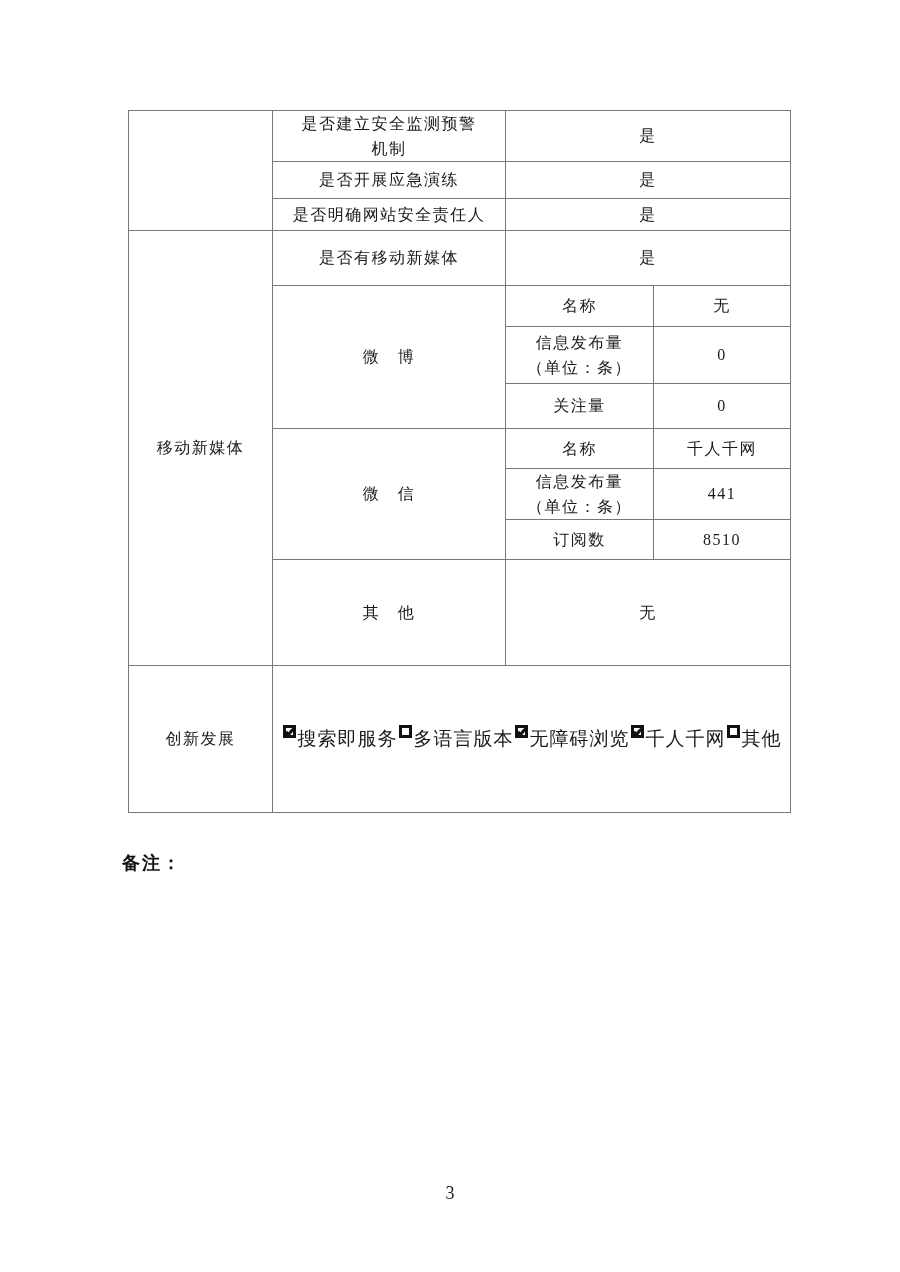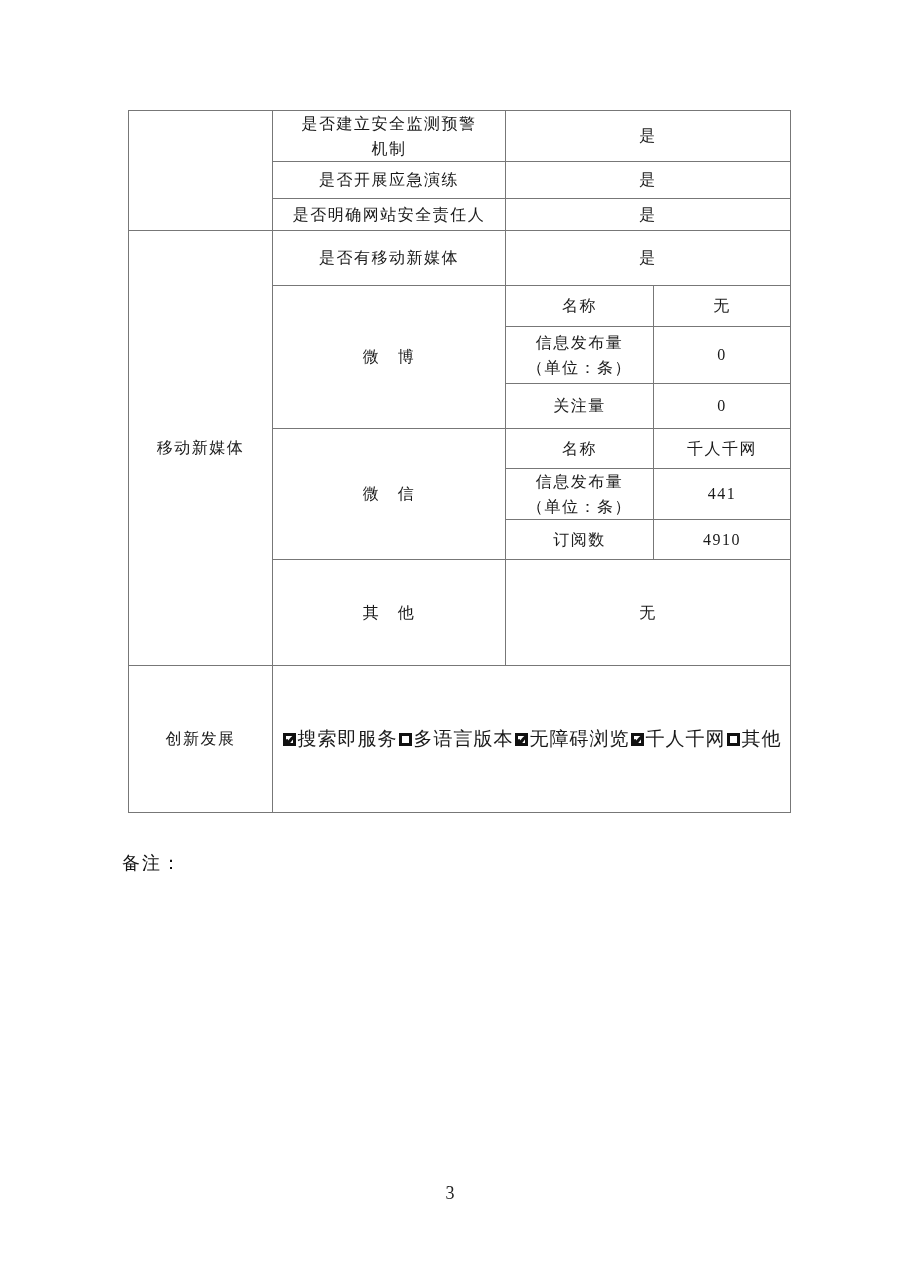--- a/index.html
+++ b/index.html
@@ -33,37 +33,37 @@
   tr.rh45  { height: 45px; }
   tr.rh40  { height: 40px; }
   tr.rh50  { height: 50px; }
   tr.rh106 { height: 106px; }
   tr.rh147 { height: 147px; font-family: Liberation Serif, serif; }
   .two-line span { display: block; line-height: 25px; }
   .cbrow {
     display: flex; justify-content: center; align-items: center;
     font-size: 19px; letter-spacing: 1px; white-space: nowrap;
   }
-  .cbitem { display: inline-flex; align-items: center; }
+  .cbitem { display: inline-flex; align-items: flex-start; }
   .checkbox {
     position: relative; display: inline-block;
     width: 13px; height: 13px;
     border: 3px solid #111; background: #fff;
     margin: 0 2px 0 1px; flex: none;
   }
   .checkbox.checked::after {
     content: "✔";
     position: absolute; left: -2px; top: -8px;
     font-size: 17px; font-weight: bold; color: #111;
     letter-spacing: 0;
   }
   .remarks {
     position: absolute; left: 122px; top: 851px;
     font-family: "Liberation Sans", "DejaVu Sans", sans-serif;
-    font-weight: normal; font-size: 18px; letter-spacing: 2px;
+    font-weight: bold; font-size: 18px; letter-spacing: 2px;
     color: #111;
   }
   .pagenum {
     position: absolute; top: 1183px; left: 0; width: 900px;
     text-align: center; font-size: 18px; color: #222;
   }
 </style>
 </head>
 <body>
 
@@ -122,21 +122,21 @@
     </tr>
     <tr class="rh50">
       <td class="two-line">
         <span>信息发布量</span>
         <span>（单位：条）</span>
       </td>
       <td>441</td>
     </tr>
     <tr class="rh40">
       <td>订阅数</td>
-      <td>4910</td>
+      <td>8510</td>
     </tr>
 
     <tr class="rh106">
       <td>其　他</td>
       <td colspan="2">无</td>
     </tr>
 
     <tr class="rh147">
       <td>创新发展</td>
       <td colspan="3">

